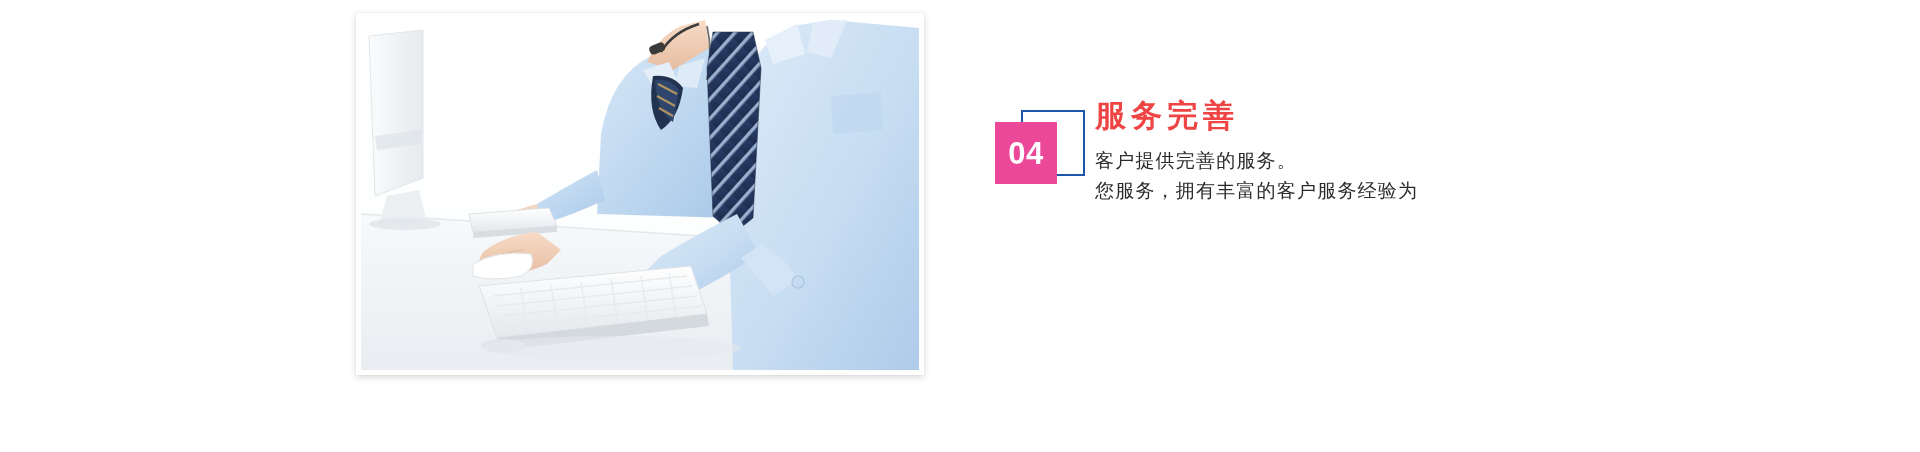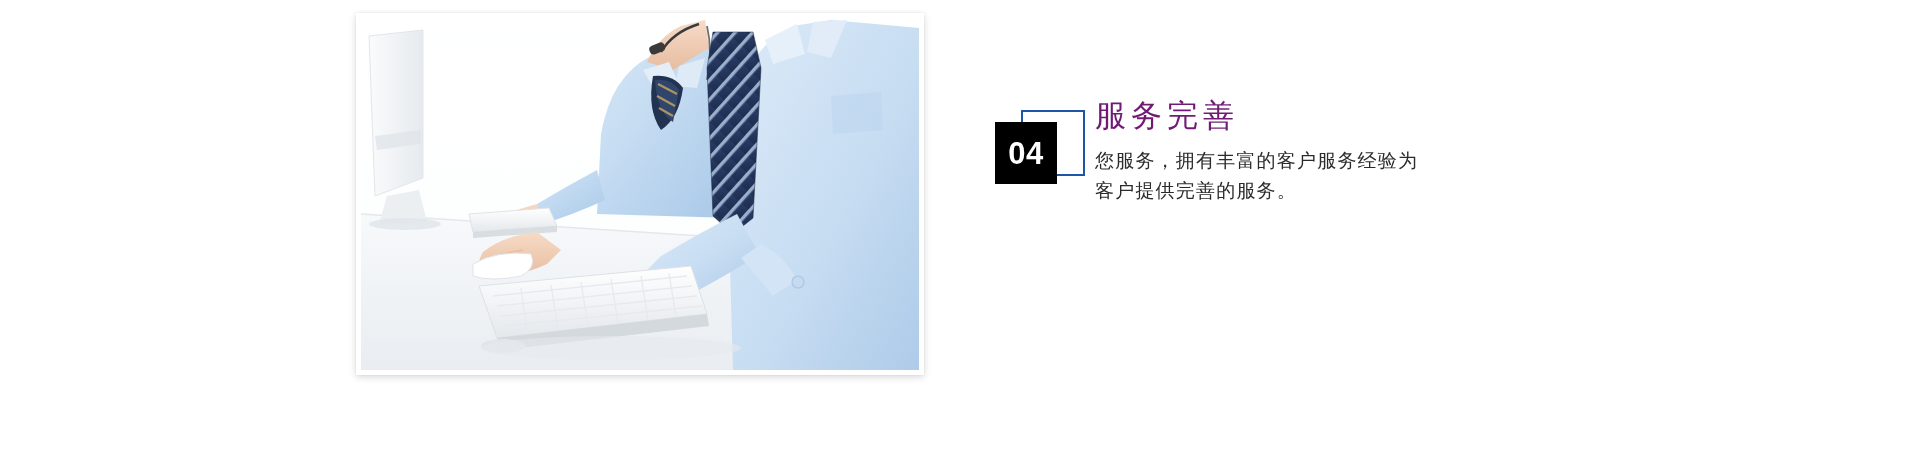--- a/index.html
+++ b/index.html
@@ -66,21 +66,21 @@
     border: 2px solid #1d56a8;
     box-sizing: border-box;
     background: transparent;
   }
   .badge-fill {
     position: absolute;
     left: 0px;
     top: 12px;
     width: 62px;
     height: 62px;
-    background: #000000;
+    background: #ec4899;
     display: flex;
     align-items: center;
     justify-content: center;
   }
   .badge-num {
     color: #ffffff;
     font-size: 31px;
     font-weight: 700;
     line-height: 1;
     letter-spacing: 0.5px;
@@ -88,23 +88,23 @@
   }
 
   
   .text-col {
     position: absolute;
     left: 100px;
     top: 0;
     width: 430px;
   }
   .title {
-    color: #701a75;
+    color: #ef4444;
     font-size: 31px;
-    font-weight: 400;
+    font-weight: 700;
     letter-spacing: 5px;
     line-height: 1.25;
     margin: 0 0 10px 0;
     white-space: nowrap;
     font-family: "DejaVu Sans", "Liberation Sans", sans-serif;
   }
   .desc {
     color: #2b2b2b;
     font-size: 19px;
     line-height: 30px;
@@ -249,19 +249,19 @@
     <div class="badge">
       <div class="badge-outline"></div>
       <div class="badge-fill">
         <span class="badge-num">04</span>
       </div>
     </div>
 
     <div class="text-col">
       <h2 class="title">服务完善</h2>
       <p class="desc">
+        <span class="desc-line">客户提供完善的服务。</span>
         <span class="desc-line">您服务，拥有丰富的客户服务经验为</span>
-        <span class="desc-line">客户提供完善的服务。</span>
       </p>
     </div>
 
   </div>
 </div>
 
 </body></html>

